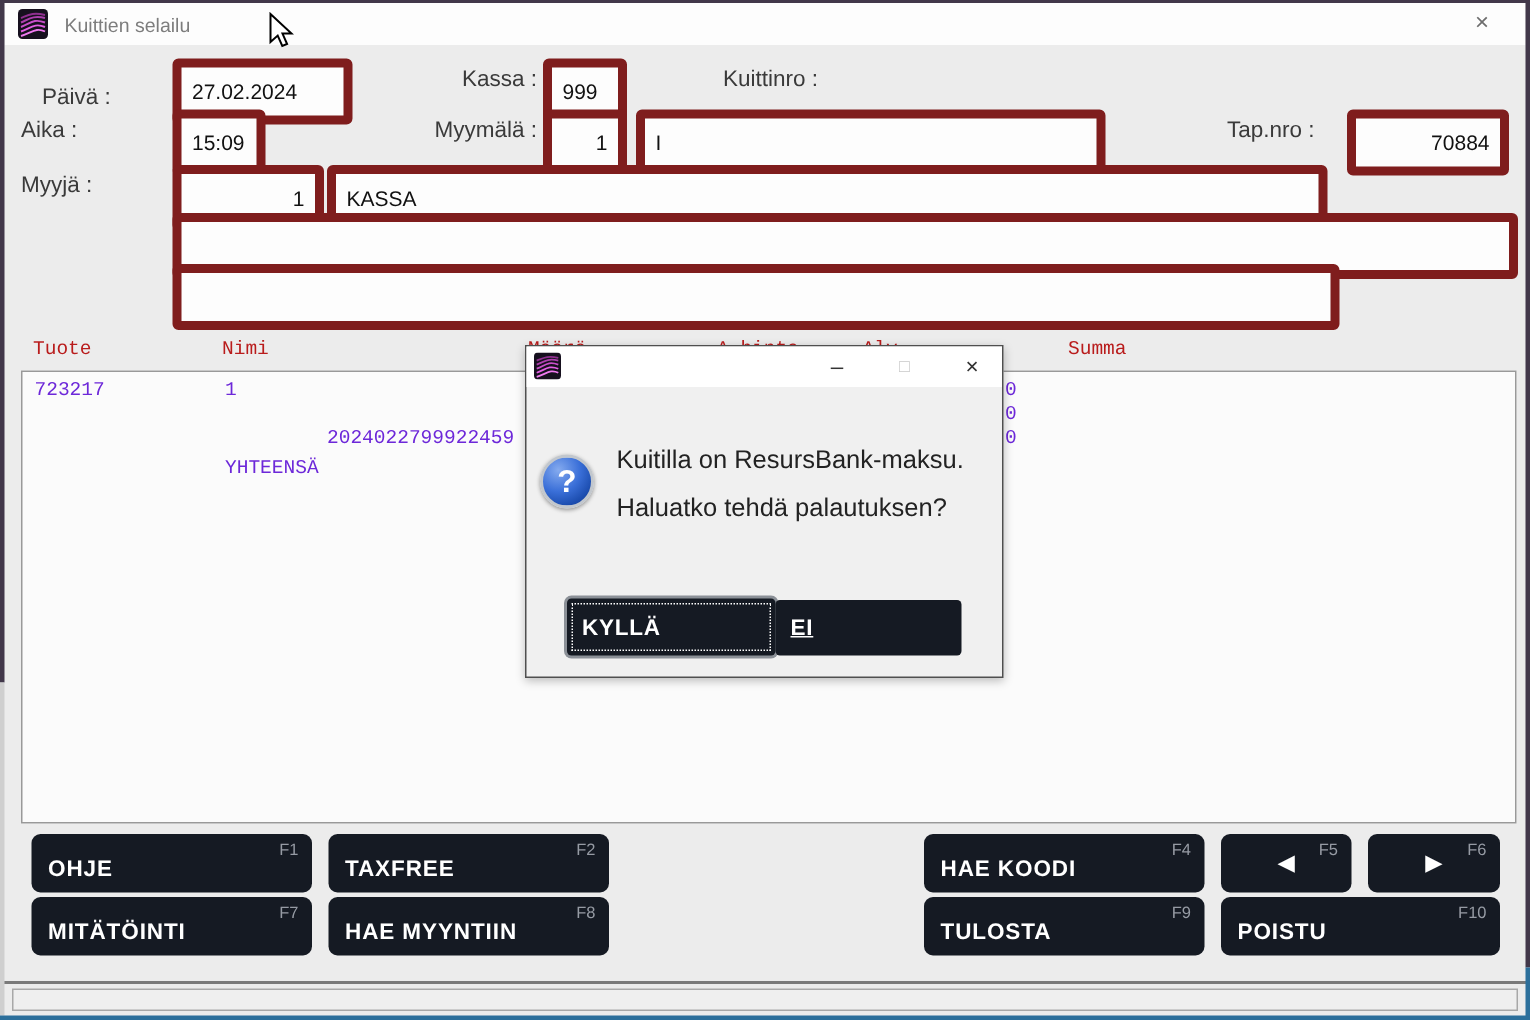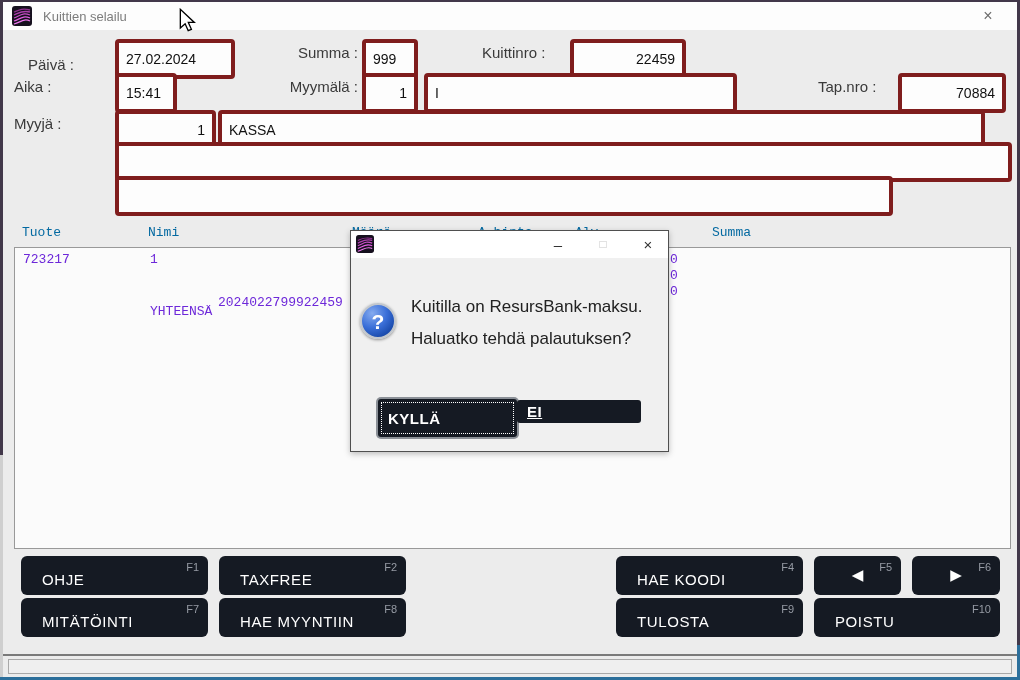--- a/index.html
+++ b/index.html
@@ -16,31 +16,31 @@
   #edge-right-blue{right:0;top:645px;width:3px;height:35px;background:#2c6f9b;}
   #edge-bottom{left:0;bottom:0;width:1020px;height:3px;background:#2c6f9b;}
 
   #titlebar{position:absolute;left:3px;top:2px;width:1014px;height:28px;background:#fdfdfd;}
   #titlebar .app-icon{position:absolute;left:9px;top:4px;width:20px;height:20px;}
   #titlebar .title{position:absolute;left:40px;top:7px;font-size:13px;color:#7d7d7d;}
   #titlebar .close{position:absolute;right:18px;top:4px;width:22px;height:20px;
     color:#6d6d6d;font-size:16px;text-align:center;line-height:20px;cursor:default;}
 
   .label{position:absolute;font-size:15px;color:#3a3a3a;white-space:nowrap;}
-  .field{position:absolute;background:#fdfdfd;border:4px solid #7f1d1d;border-radius:4px;
+  .field{position:absolute;background:#fdfdfd;border:6px solid #7f1d1d;border-radius:4px;
     font-size:14px;color:#111;padding:16px 7px;display:flex;align-items:center;white-space:nowrap;overflow:hidden;}
   .field.right{justify-content:flex-end;}
 
-  .th{position:absolute;font-family:"Liberation Mono",monospace;font-size:13px;color:#0369a1;white-space:nowrap;}
+  .th{position:absolute;font-family:"Liberation Mono",monospace;font-size:13px;color:#b91c1c;white-space:nowrap;}
   #tablebox{position:absolute;left:14px;top:247px;width:997px;height:302px;
     background:#fbfbfb;border:1px solid #999;}
   .td{position:absolute;font-family:Liberation Mono, monospace;font-size:13px;color:#6d28d9;white-space:nowrap;}
 
   .fbtn{position:absolute;background:#151a23;border-radius:6px;color:#fff;}
-  .fbtn .lbl{position:absolute;left:11px;bottom:7px;font-size:15px;font-weight:normal;letter-spacing:.6px;margin-left:10px;}
+  .fbtn .lbl{position:absolute;left:11px;bottom:7px;font-size:15px;font-weight:bold;letter-spacing:.6px;}
   .fbtn .fkey{position:absolute;right:9px;top:5px;font-size:11px;color:#969ba4;font-weight:normal;}
   .fbtn .arrow{position:absolute;left:0;right:0;top:10px;text-align:center;font-size:15px;}
 
   #divider{position:absolute;left:0;top:654px;width:1020px;height:2px;background:#7a7a7a;}
   #statusbar{position:absolute;left:8px;top:659px;width:1004px;height:15px;
     background:#efefef;border:1px solid #a8a8a8;font-size:11px;color:#333;}
 
   
   #dialog{position:absolute;left:350px;top:230px;width:319px;height:222px;
     background:#f0f0f0;border:1px solid #4f4f4f;z-index:20;box-shadow:0 2px 6px rgba(0,0,0,.25);}
@@ -53,21 +53,21 @@
   #qicon{position:absolute;left:9px;top:72px;width:36px;height:36px;border-radius:50%;
     background:radial-gradient(circle at 32% 26%,#85abef 0%,#3a6fd8 45%,#1c4daf 75%,#123a8c 100%);
     border:2px solid #c2c7cd;box-shadow:0 1px 3px rgba(0,0,0,.4);
     color:#fff;font-weight:bold;font-size:21px;text-align:center;line-height:33px;}
   .dline{position:absolute;left:60px;font-size:17px;color:#222;white-space:nowrap;}
   #dline1{top:66px;} #dline2{top:98px;}
   .dbtn{position:absolute;background:#151a23;color:#fff;font-weight:bold;font-size:15px;
     letter-spacing:.5px;display:flex;align-items:center;padding-left:10px;border-radius:3px;}
   #btn-yes{left:27px;top:168px;width:139px;height:38px;
     box-shadow:0 0 0 2px #8b9097;outline:1px dotted #fff;outline-offset:-4px;}
-  #btn-no{left:166px;top:169px;width:124px;height:23px;text-decoration:underline;}
+  #btn-no{left:166px;top:169px;width:124px;height:37px;text-decoration:underline;}
 
   #cursor{position:absolute;left:178px;top:8px;z-index:99;}
 </style>
 </head>
 <body>
 
 <div id="window">
 
   <div class="edge" id="edge-top"></div>
   <div class="edge" id="edge-left-purple"></div>
@@ -89,57 +89,56 @@
     <span class="close">×</span>
   </div>
 
   <svg id="cursor" width="18" height="24" viewBox="0 0 12 18">
     <polygon points="1,1 1,15 4.6,11.8 6.9,17 9.3,16 7,10.8 11.5,10.8" fill="#fff" stroke="#000" stroke-width="1"></polygon>
   </svg>
 
   <span class="label" style="left:14px;top:56px;margin-left:14px;">Päivä :</span>
   <div class="field" style="left:115px;top:39px;width:120px;height:25px;">27.02.2024</div>
 
-  <span class="label" style="left:275px;top:44px;width:83px;text-align:right;">Summa :</span>
+  <span class="label" style="left:275px;top:44px;width:83px;text-align:right;">Kassa :</span>
   <div class="field" style="left:362px;top:39px;width:56px;height:25px;text-align:center;">999</div>
 
   <span class="label" style="left:482px;top:44px;">Kuittinro :</span>
-  <div class="field right" style="left:570px;top:39px;width:116px;height:25px;">22459</div>
 
   <span class="label" style="left:14px;top:78px;">Aika :</span>
-  <div class="field" style="left:115px;top:73px;width:62px;height:25px;">15:41</div>
+  <div class="field" style="left:115px;top:73px;width:62px;height:25px;">15:09</div>
 
   <span class="label" style="left:268px;top:78px;width:90px;text-align:right;">Myymälä :</span>
   <div class="field right" style="left:362px;top:73px;width:56px;height:25px;">1</div>
   <div class="field" style="left:424px;top:73px;width:313px;height:25px;">I</div>
 
   <span class="label" style="left:818px;top:78px;">Tap.nro :</span>
   <div class="field right" style="left:898px;top:73px;width:108px;height:25px;">70884</div>
 
   <span class="label" style="left:14px;top:115px;">Myyjä :</span>
   <div class="field right" style="left:115px;top:110px;width:101px;height:25px;">1</div>
-  <div class="field" style="left:218px;top:110px;width:767px;height:25px;">KASSA</div>
+  <div class="field" style="left:218px;top:110px;width:667px;height:25px;">KASSA</div>
 
   <div class="field" style="left:115px;top:142px;width:897px;height:26px;"></div>
   <div class="field" style="left:115px;top:176px;width:778px;height:26px;"></div>
 
   <span class="th" style="left:22px;top:225px;">Tuote</span>
   <span class="th" style="left:148px;top:225px;">Nimi</span>
   <span class="th" style="left:352px;top:225px;">Määrä</span>
   <span class="th" style="left:478px;top:225px;">A-hinta</span>
   <span class="th" style="left:575px;top:225px;">Alv</span>
   <span class="th" style="left:712px;top:225px;">Summa</span>
 
   <div id="tablebox"></div>
   <span class="td" style="left:23px;top:252px;">723217</span>
   <span class="td" style="left:150px;top:252px;">1</span>
   <span class="td" style="left:670px;top:252px;">0</span>
   <span class="td" style="left:150px;top:268px;margin-top:36px;">YHTEENSÄ</span>
   <span class="td" style="left:670px;top:268px;">0</span>
-  <span class="td" style="left:218px;top:284px;margin-top:11px;">2024022799922459</span>
+  <span class="td" style="left:218px;top:284px;">2024022799922459</span>
   <span class="td" style="left:670px;top:284px;">0</span>
 
   <div class="fbtn" style="left:21px;top:556px;width:187px;height:39px;">
     <span class="lbl">OHJE</span>
     <span class="fkey">F1</span>
   </div>
   <div class="fbtn" style="left:219px;top:556px;width:187px;height:39px;">
     <span class="lbl">TAXFREE</span>
     <span class="fkey">F2</span>
   </div>

